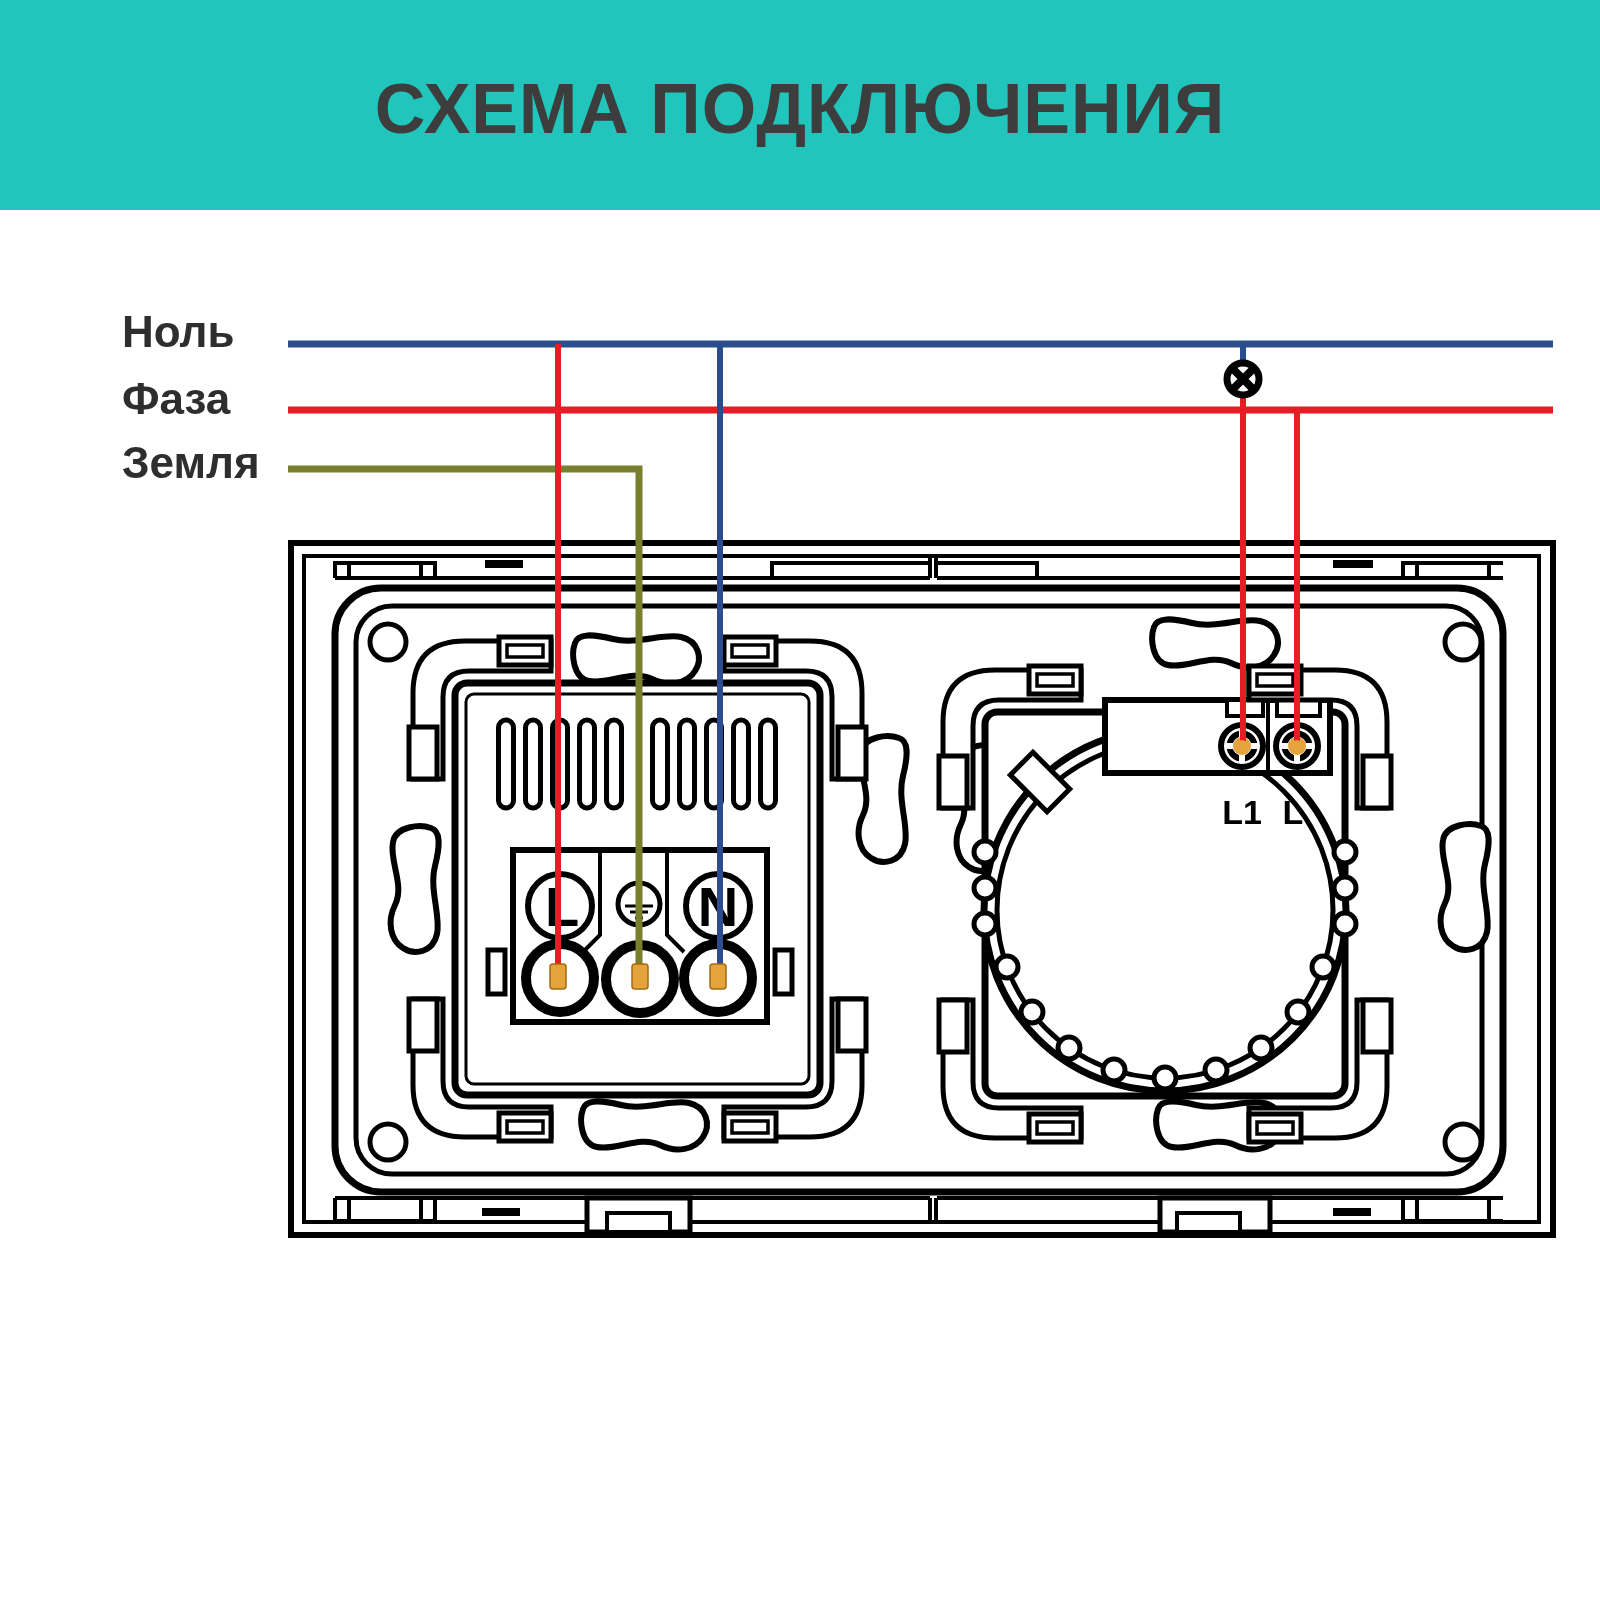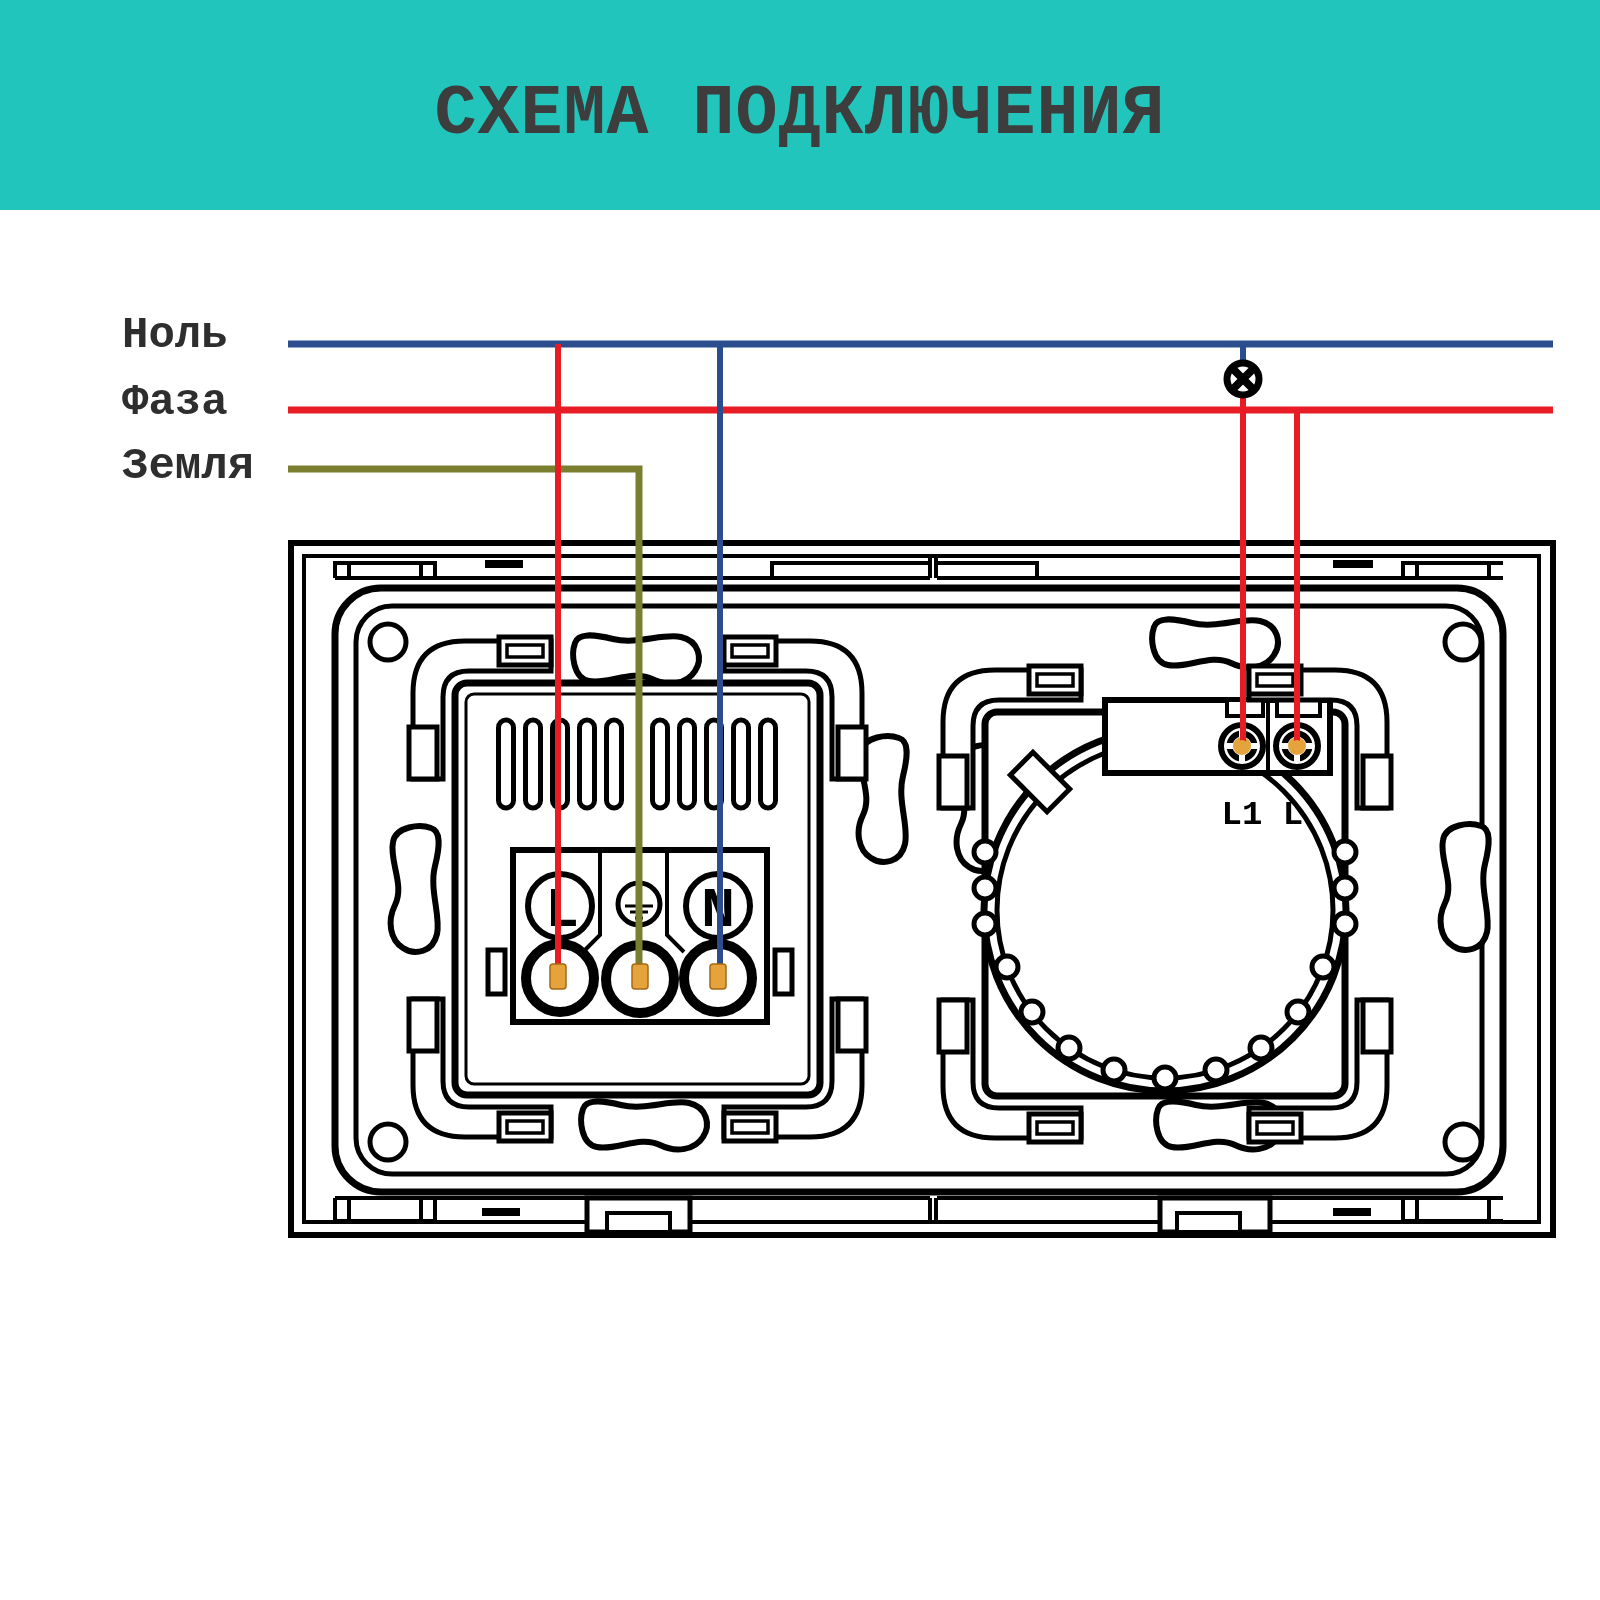--- a/index.html
+++ b/index.html
@@ -1,17 +1,17 @@
 <!DOCTYPE html>
 <html style="--teal: #21c5bb; --title-text: #3d3d3d; --label-text: #2e2e2e; --wire-blue: #2b4d8e; --wire-red: #e81c24; --wire-green: #7a7e2f; --ferrule-orange: #e5a33c; --line-black: #000000; --background: #ffffff;"><head>
 <meta charset="utf-8">
 <style>
   html,body{margin:0;padding:0;background:#fff;}
   .page{position:relative;width:1600px;height:1308px;background:var(--background,#fff);
-        font-family:Liberation Mono, monospace;overflow:hidden;}
+        font-family:Liberation Sans, sans-serif;overflow:hidden;}
   svg{display:block;}
   
   .k3{stroke:var(--line-black,#000);stroke-width:3;fill:none;}
   .k4{stroke:var(--line-black,#000);stroke-width:4;fill:none;}
   .k5{stroke:var(--line-black,#000);stroke-width:5;fill:none;}
   .k6{stroke:var(--line-black,#000);stroke-width:6;fill:none;}
   .k7{stroke:var(--line-black,#000);stroke-width:7;fill:none;}
   .k10{stroke:var(--line-black,#000);stroke-width:10;fill:none;}
   .wfill{fill:#fff;}
   .blackfill{fill:var(--line-black,#000);stroke:none;}

